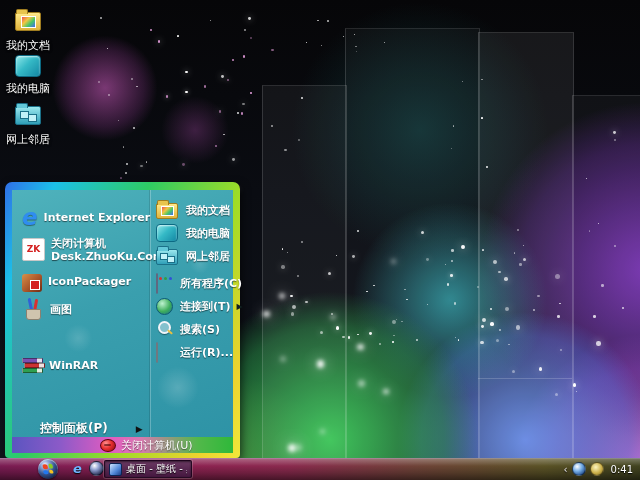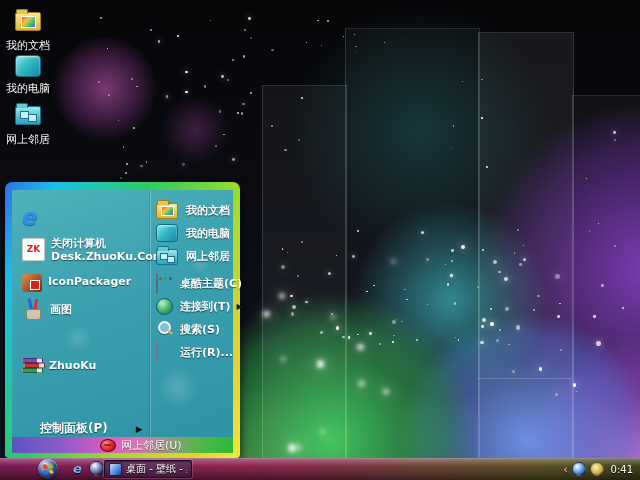--- a/index.html
+++ b/index.html
@@ -370,20 +370,21 @@
     </div>
     <div class="lbl">网上邻居</div>
   </div>
 
   <div class="startmenu">
     <div class="menu-body">
       <div class="col-divider"></div>
 
       <div class="menu-item" style="left:10px;top:14px;">
         <span class="ie-e">e</span>
+        <span class="txt">Internet Explorer</span>
       </div>
       <div class="menu-item" style="left:10px;top:44px;height:30px;">
         <span class="zk">ZK</span>
         <span class="txt"><span>关闭计算机</span><span class="sub">Desk.ZhuoKu.Com</span></span>
       </div>
       <div class="menu-item" style="left:10px;top:106px;">
         <span class="cup">
             <i class="b1"></i>
             <i class="b2"></i>
             <i class="c"></i>
@@ -393,21 +394,21 @@
       <div class="menu-item" style="left:10px;top:78px;">
         <span class="pkg"></span>
         <span class="txt">IconPackager</span>
       </div>
       <div class="menu-item" style="left:10px;top:162px;">
         <span class="rar">
             <i></i>
             <i></i>
             <i></i>
           </span>
-        <span class="txt">ZhuoKu</span>
+        <span class="txt">WinRAR</span>
       </div>
 
       <div class="allprog">
         <span class="txt">控制面板(P)</span>
         <span class="arrow">▶</span>
       </div>
 
       <div class="menu-item right-item" style="left:144px;top:9px;height:22px;">
         <span class="small-ic" style="width:24px;height:22px;">
             <span class="folder" style="width:20px;height:14px;margin-top:4px;display:block;">
@@ -426,21 +427,21 @@
         <span class="small-ic" style="width:24px;height:22px;">
             <span class="folder teal netsquares" style="width:20px;height:14px;margin-top:4px;display:block;">
               <i style="left:3px;top:3px;width:6px;height:5px;"></i>
               <i style="left:10px;top:6px;width:6px;height:5px;"></i>
             </span>
           </span>
         <span class="txt">网上邻居</span>
       </div>
       <div class="menu-item right-item" style="left:144px;top:82px;height:22px;">
         <span class="small-ic"><span class="ctrlpanel"><i></i><i></i><i></i></span></span>
-        <span class="txt">桌酷主题(C)</span>
+        <span class="txt">所有程序(C)</span>
       </div>
       <div class="menu-item right-item" style="left:144px;top:105px;height:22px;width:86px;">
         <span class="small-ic">
             <span class="globe" style="display:block;"></span>
           </span>
         <span class="txt">连接到(T)</span>
         <span class="arrow" style="margin-left:auto;">▶</span>
       </div>
       <div class="menu-item right-item" style="left:144px;top:151px;height:22px;">
         <span class="small-ic"><span class="runic"></span></span>
@@ -451,21 +452,21 @@
             <span class="ring"></span>
             <span class="hdl"></span>
           </span>
         <span class="txt">搜索(S)</span>
       </div>
     </div>
 
     <div class="menu-footer">
       <div class="footer-btn">
         <span class="redorb"></span>
-        <span class="txt">网上邻居(U)</span>
+        <span class="txt">关闭计算机(U)</span>
       </div>
     </div>
   </div>
 
   <div class="taskbar">
     <div class="startorb">
       <div class="flag">
           <i></i>
           <i></i>
           <i></i>

